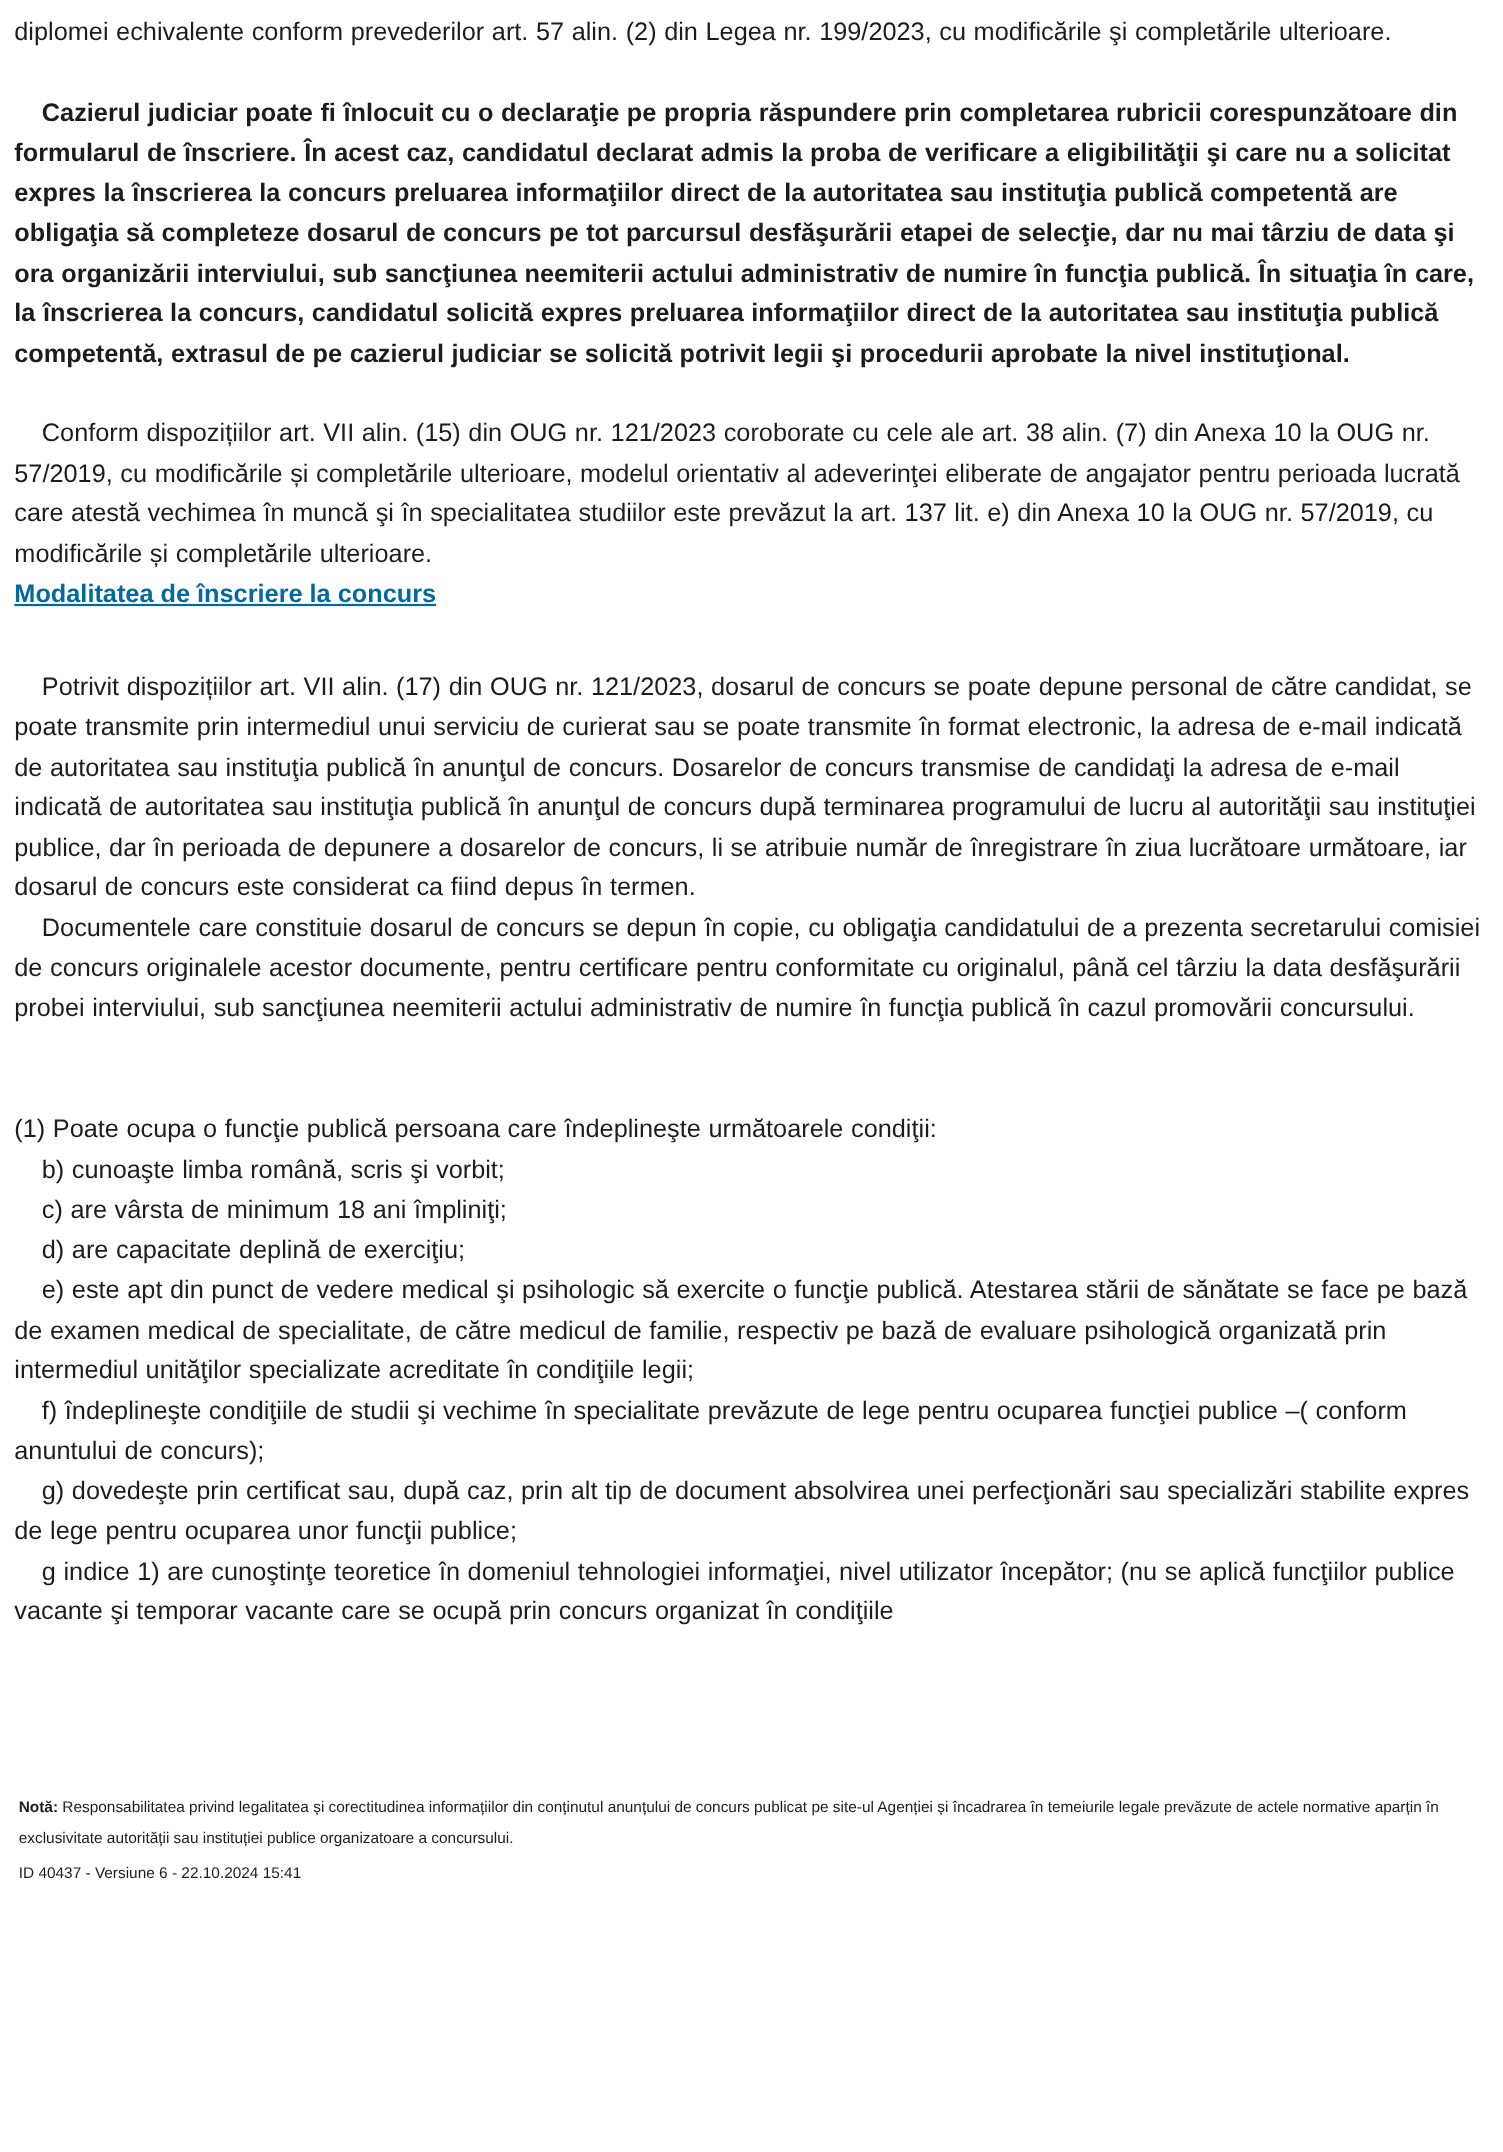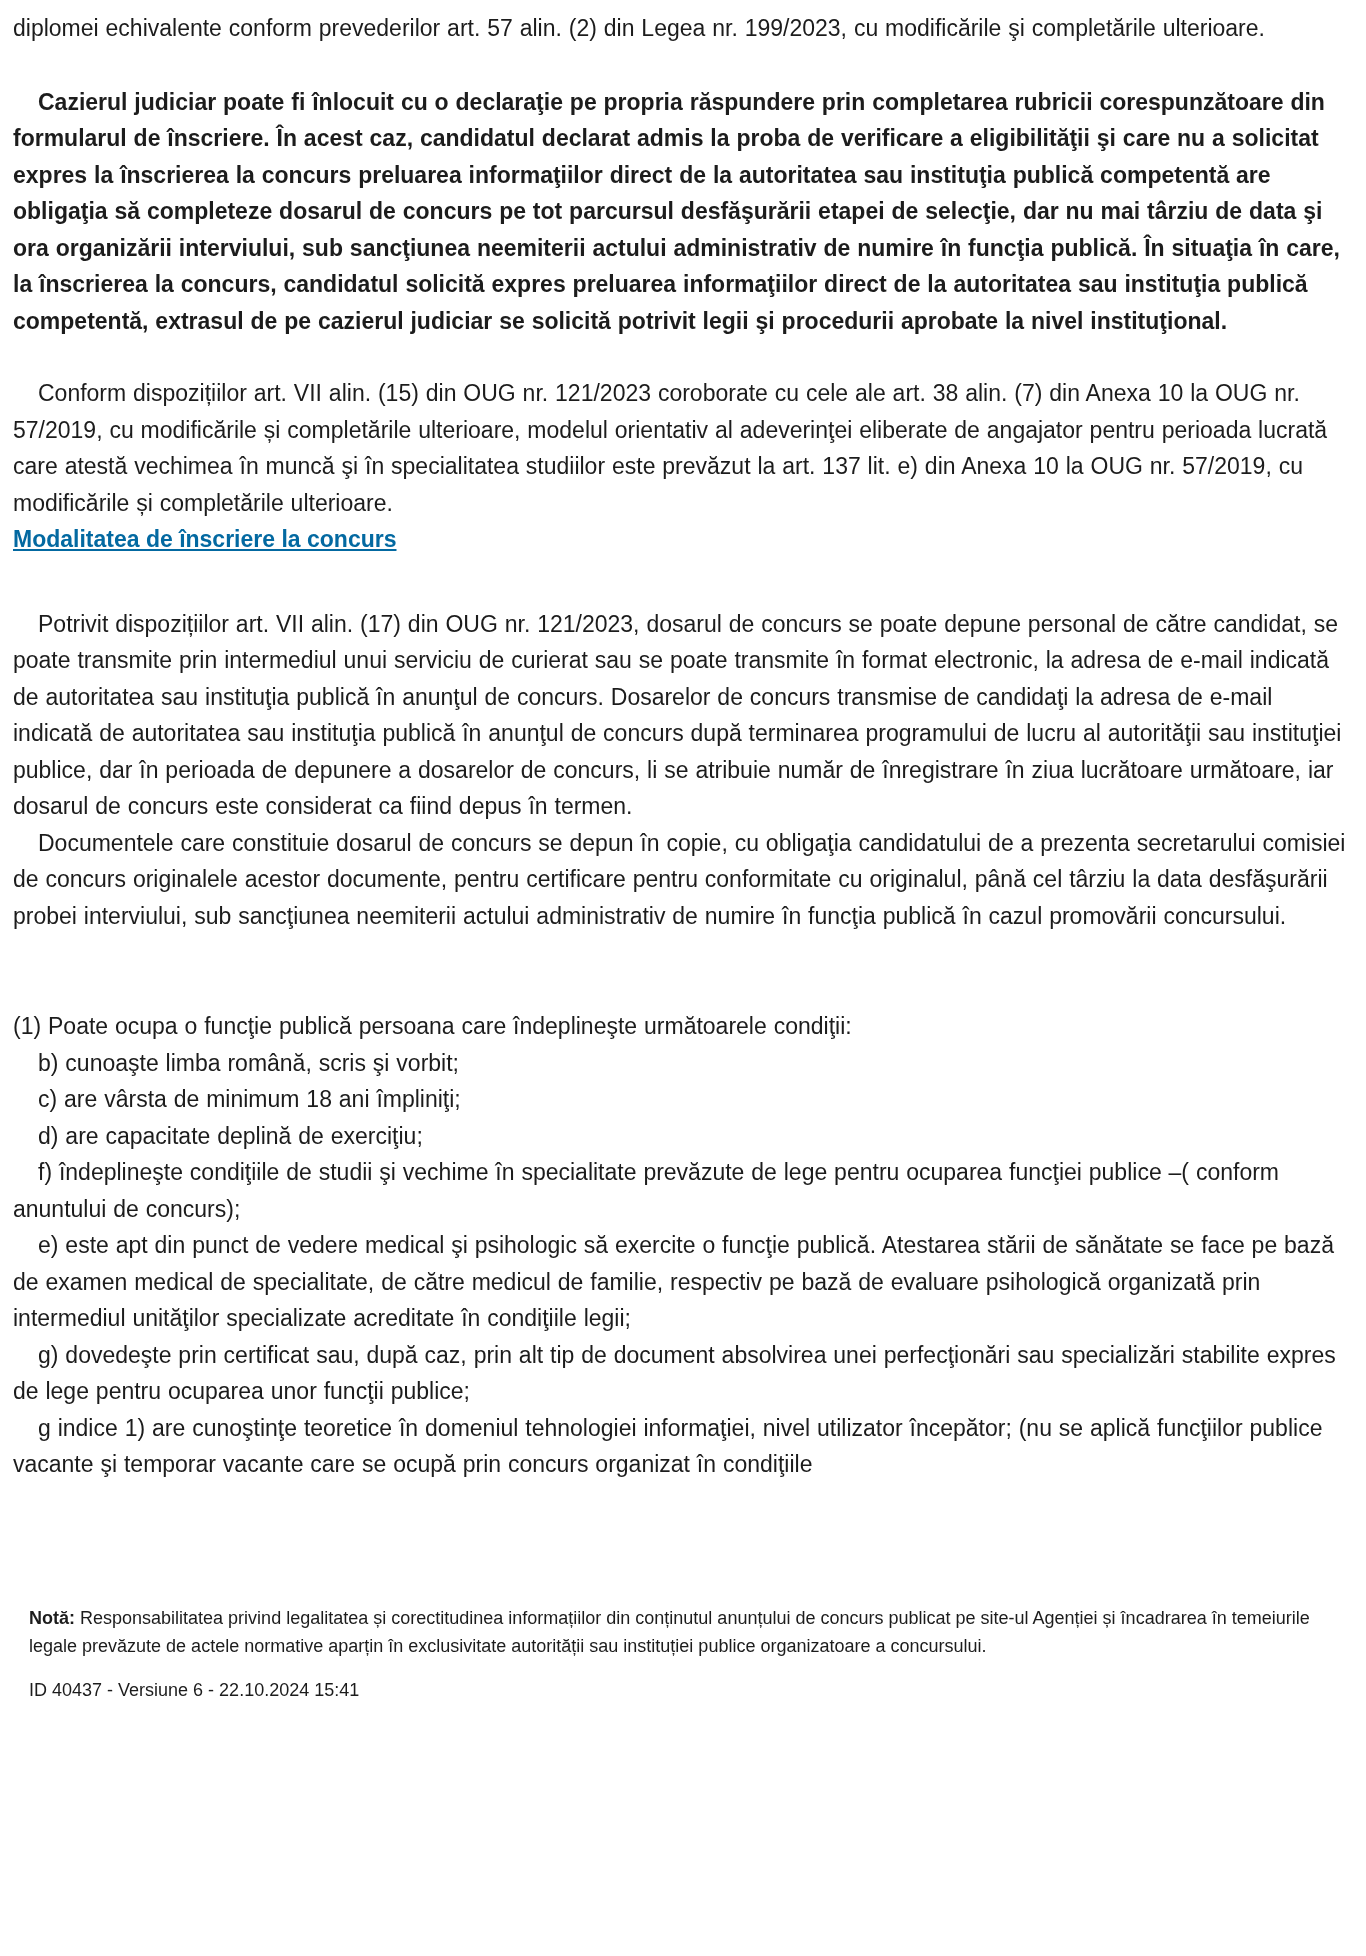--- a/index.html
+++ b/index.html
@@ -37,22 +37,22 @@
     text-decoration: underline;
     color: #0369a1;
   }
   .footer {
     position: absolute;
     left: 13px;
     right: 13px;
     bottom: 8px;
   }
   .footer p {
-    margin: 16px;
-    font-size: 18px;
+    margin: 4px;
+    font-size: 14px;
     line-height: 28px;
     color: #1c1c1c;
   }
   .footer .note-label { font-weight: 700; }
 </style>
 </head>
 <body>
 
 <div class="page">
 
@@ -67,22 +67,22 @@
   <p class="para indent gap-after-h1">Potrivit dispozițiilor art. VII alin. (17) din OUG nr. 121/2023, dosarul de concurs se poate depune personal de către candidat, se poate transmite prin intermediul unui serviciu de curierat sau se poate transmite în format electronic, la adresa de e-mail indicată de autoritatea sau instituţia publică în anunţul de concurs. Dosarelor de concurs transmise de candidaţi la adresa de e-mail indicată de autoritatea sau instituţia publică în anunţul de concurs după terminarea programului de lucru al autorităţii sau instituţiei publice, dar în perioada de depunere a dosarelor de concurs, li se atribuie număr de înregistrare în ziua lucrătoare următoare, iar dosarul de concurs este considerat ca fiind depus în termen.</p>
 
   <p class="para indent">Documentele care constituie dosarul de concurs se depun în copie, cu obligaţia candidatului de a prezenta secretarului comisiei de concurs originalele acestor documente, pentru certificare pentru conformitate cu originalul, până cel târziu la data desfăşurării probei interviului, sub sancţiunea neemiterii actului administrativ de numire în funcţia publică în cazul promovării concursului.</p>
 
 
   <p class="para gap-after-h2">(1) Poate ocupa o funcţie publică persoana care îndeplineşte următoarele condiţii:</p>
 
   <p class="para indent">b) cunoaşte limba română, scris şi vorbit;</p>
   <p class="para indent">c) are vârsta de minimum 18 ani împliniţi;</p>
   <p class="para indent">d) are capacitate deplină de exerciţiu;</p>
+  <p class="para indent">e) este apt din punct de vedere medical şi psihologic să exercite o funcţie publică. Atestarea stării de sănătate se face pe bază de examen medical de specialitate, de către medicul de familie, respectiv pe bază de evaluare psihologică organizată prin intermediul unităţilor specializate acreditate în condiţiile legii;</p>
   <p class="para indent">f) îndeplineşte condiţiile de studii şi vechime în specialitate prevăzute de lege pentru ocuparea funcţiei publice –( conform anuntului de concurs);</p>
-  <p class="para indent">e) este apt din punct de vedere medical şi psihologic să exercite o funcţie publică. Atestarea stării de sănătate se face pe bază de examen medical de specialitate, de către medicul de familie, respectiv pe bază de evaluare psihologică organizată prin intermediul unităţilor specializate acreditate în condiţiile legii;</p>
   <p class="para indent">g) dovedeşte prin certificat sau, după caz, prin alt tip de document absolvirea unei perfecţionări sau specializări stabilite expres de lege pentru ocuparea unor funcţii publice;</p>
   <p class="para indent">g indice 1) are cunoştinţe teoretice în domeniul tehnologiei informaţiei, nivel utilizator începător; (nu se aplică funcţiilor publice vacante şi temporar vacante care se ocupă prin concurs organizat în condiţiile</p>
 
   <div class="footer">
     <p><span class="note-label">Notă:</span> <span>Responsabilitatea privind legalitatea și corectitudinea informațiilor din conținutul anunțului de concurs publicat pe site-ul Agenției și încadrarea în temeiurile legale prevăzute de actele normative aparțin în exclusivitate autorității sau instituției publice organizatoare a concursului.</span></p>
     <p>ID 40437 - Versiune 6 - 22.10.2024 15:41</p>
   </div>
 
 </div>
 

